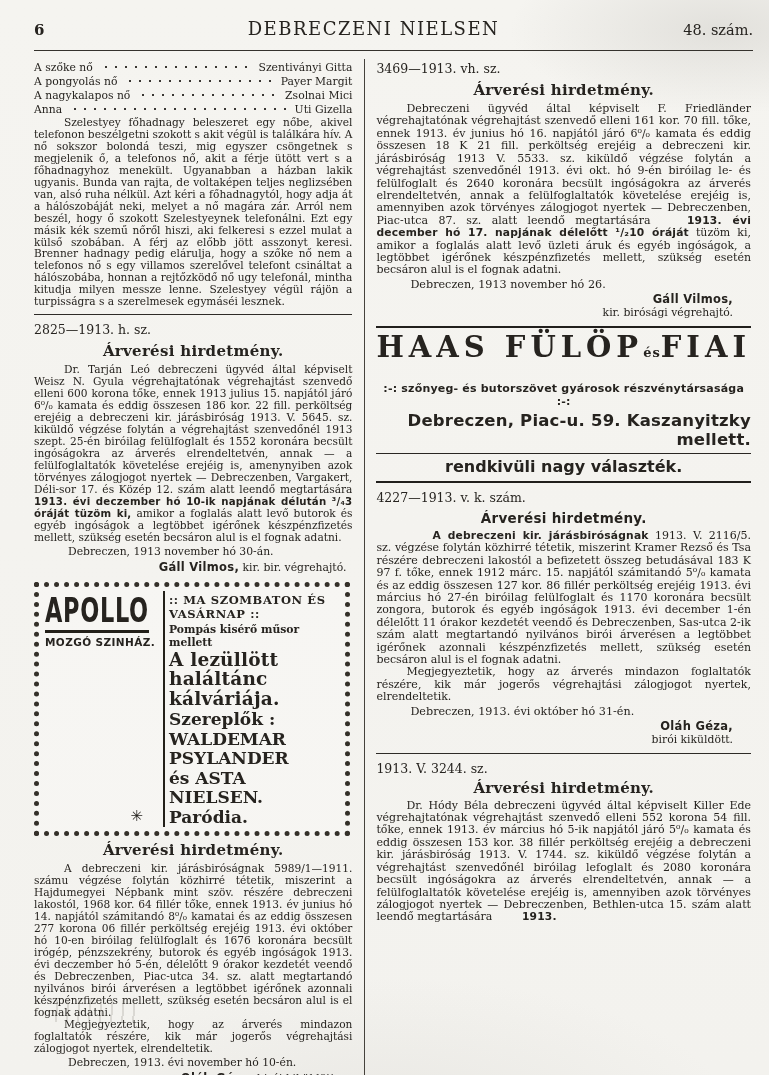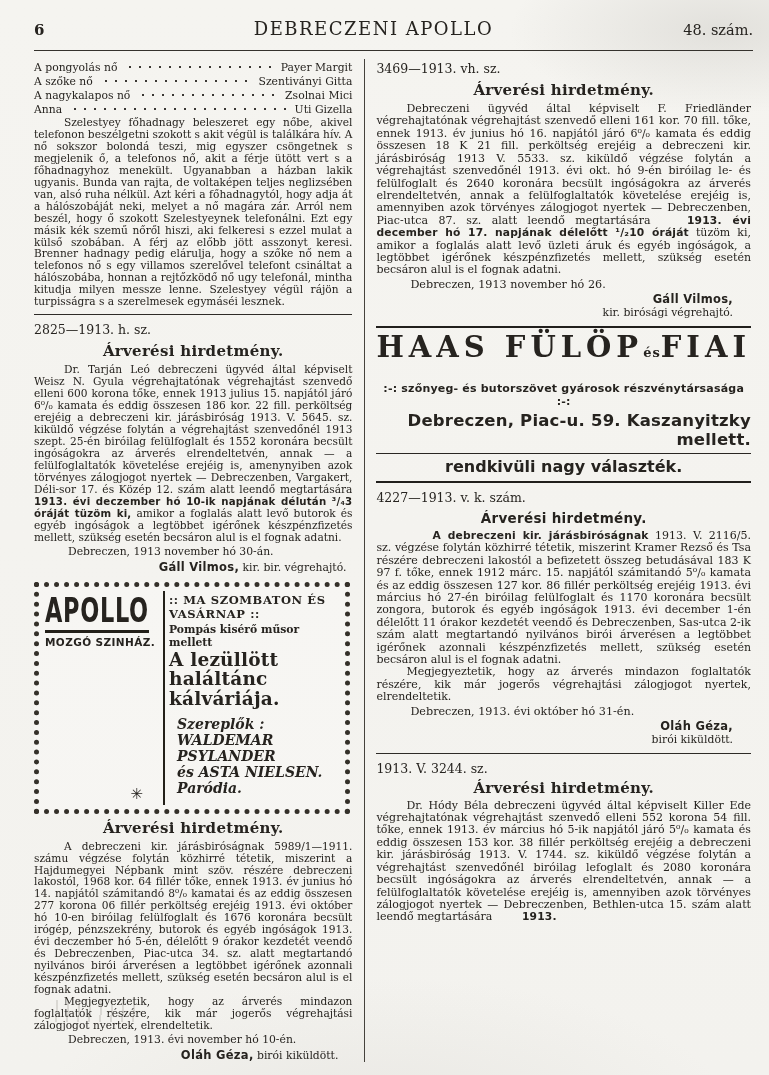--- a/index.html
+++ b/index.html
@@ -56,59 +56,59 @@
   .apollo-left{width:112px;border-right:2.5px solid #232019;padding:4px 6px 2px 0;display:flex;flex-direction:column;}
   .apollo-brand{font-family:"DejaVu Sans",sans-serif;font-weight:800;font-size:33px;line-height:.95;transform:scaleX(.68);transform-origin:left center;white-space:nowrap;letter-spacing:1px;}
   .apollo-brand-rule{border-top:3px solid #232019;margin:4px 8px 3px 0;}
   .apollo-sub{font-family:"DejaVu Sans",sans-serif;font-weight:700;font-size:10.5px;letter-spacing:.4px;white-space:nowrap;}
   .apollo-orn{margin-top:auto;text-align:right;font-size:15px;padding-right:14px;}
   .apollo-right{flex:1;padding:1px 0 0 4px;}
   .ap-l1{font-weight:700;font-size:11.5px;letter-spacing:.6px;margin:1px 0 2px 0;}
   .ap-l2{font-weight:700;font-size:10.8px;margin:0 0 1px 0;}
   .ap-title{font-weight:800;font-size:18.5px;line-height:1.05;margin:1px 0 2px 0;letter-spacing:.2px;}
   .ap-l3{font-weight:700;font-size:11px;margin:1px 0 2px 0;}
-  .ap-l4{font-weight:700;font-size:14px;line-height:1.15;margin:8px;font-style:italic;}
+  .ap-l4{font-weight:700;font-size:17px;line-height:1.15;margin:0;}
   
   .haas{margin-top:5px;}
   .haas-title{text-align:center;font-weight:700;font-size:29px;letter-spacing:5px;line-height:1;white-space:nowrap;margin-top:4px;}
   .haas-title .small{font-size:13px;letter-spacing:1px;vertical-align:baseline;}
   .haas-l1{font-family:"DejaVu Sans",sans-serif;font-weight:700;font-size:11px;text-align:center;margin-top:20px;letter-spacing:.2px;}
   .haas-l2{font-family:"DejaVu Sans",sans-serif;font-weight:700;font-size:16.5px;text-align:right;margin-top:3px;padding-bottom:4px;border-bottom:1.8px solid #2a2723;letter-spacing:.2px;}
   .haas-l3{font-weight:700;font-size:11.3px;text-align:center;margin:4px 14px 0 14px;line-height:1.2;}
   .haas-l4{font-family:"DejaVu Sans",sans-serif;font-weight:700;font-size:16px;text-align:center;margin:3px 0 5px 0;}
   
   .smudge{position:absolute;left:52px;top:1000px;width:90px;height:22px;opacity:.18;filter:blur(.6px);
     background:repeating-linear-gradient(92deg,transparent 0 4px,#6b6860 4px 6px,transparent 6px 11px);}
 </style>
 </head>
 <body>
 
 <div class="page">
 
   <div class="masthead">
     <span class="pageno">6</span>
-    <span class="mast-title">DEBRECZENI APOLLO</span>
+    <span class="mast-title">DEBRECZENI NIELSEN</span>
     <span class="issue">48. szám.</span>
   </div>
   <div class="head-rule"></div>
 
   <div class="columns">
 
     <div class="col-left">
 
       <div class="cast">
         <div class="cast-row">
+          <span class="cast-role">A szőke nő</span>
+          <span class="leader"></span>
+          <span class="cast-actor">Szentiványi Gitta</span>
+        </div>
+        <div class="cast-row">
           <span class="cast-role">A pongyolás nő</span>
           <span class="leader"></span>
           <span class="cast-actor">Payer Margit</span>
-        </div>
-        <div class="cast-row">
-          <span class="cast-role">A szőke nő</span>
-          <span class="leader"></span>
-          <span class="cast-actor">Szentiványi Gitta</span>
         </div>
         <div class="cast-row">
           <span class="cast-role">A nagykalapos nő</span>
           <span class="leader"></span>
           <span class="cast-actor">Zsolnai Mici</span>
         </div>
         <div class="cast-row">
           <span class="cast-role">Anna</span>
           <span class="leader"></span>
           <span class="cast-actor">Uti Gizella</span>

